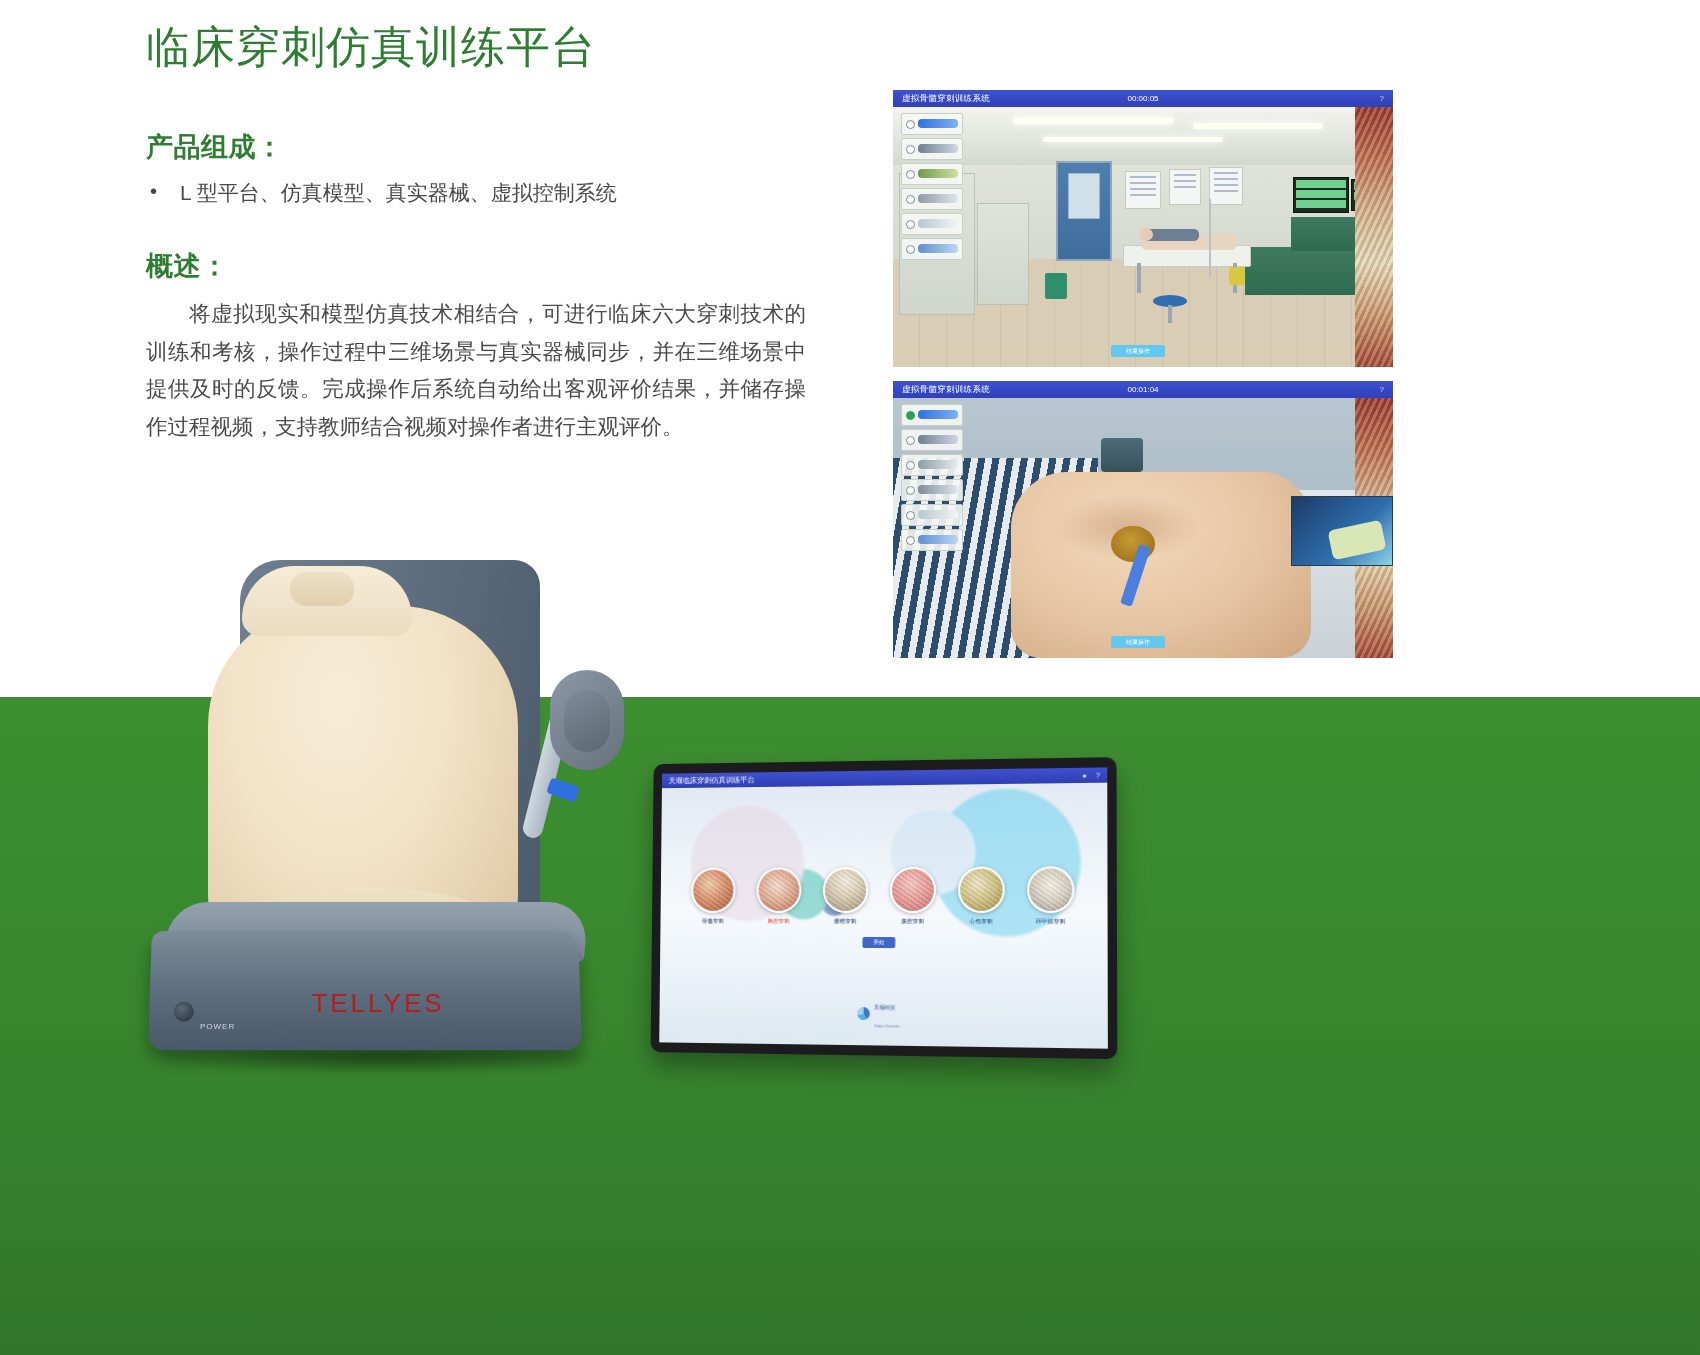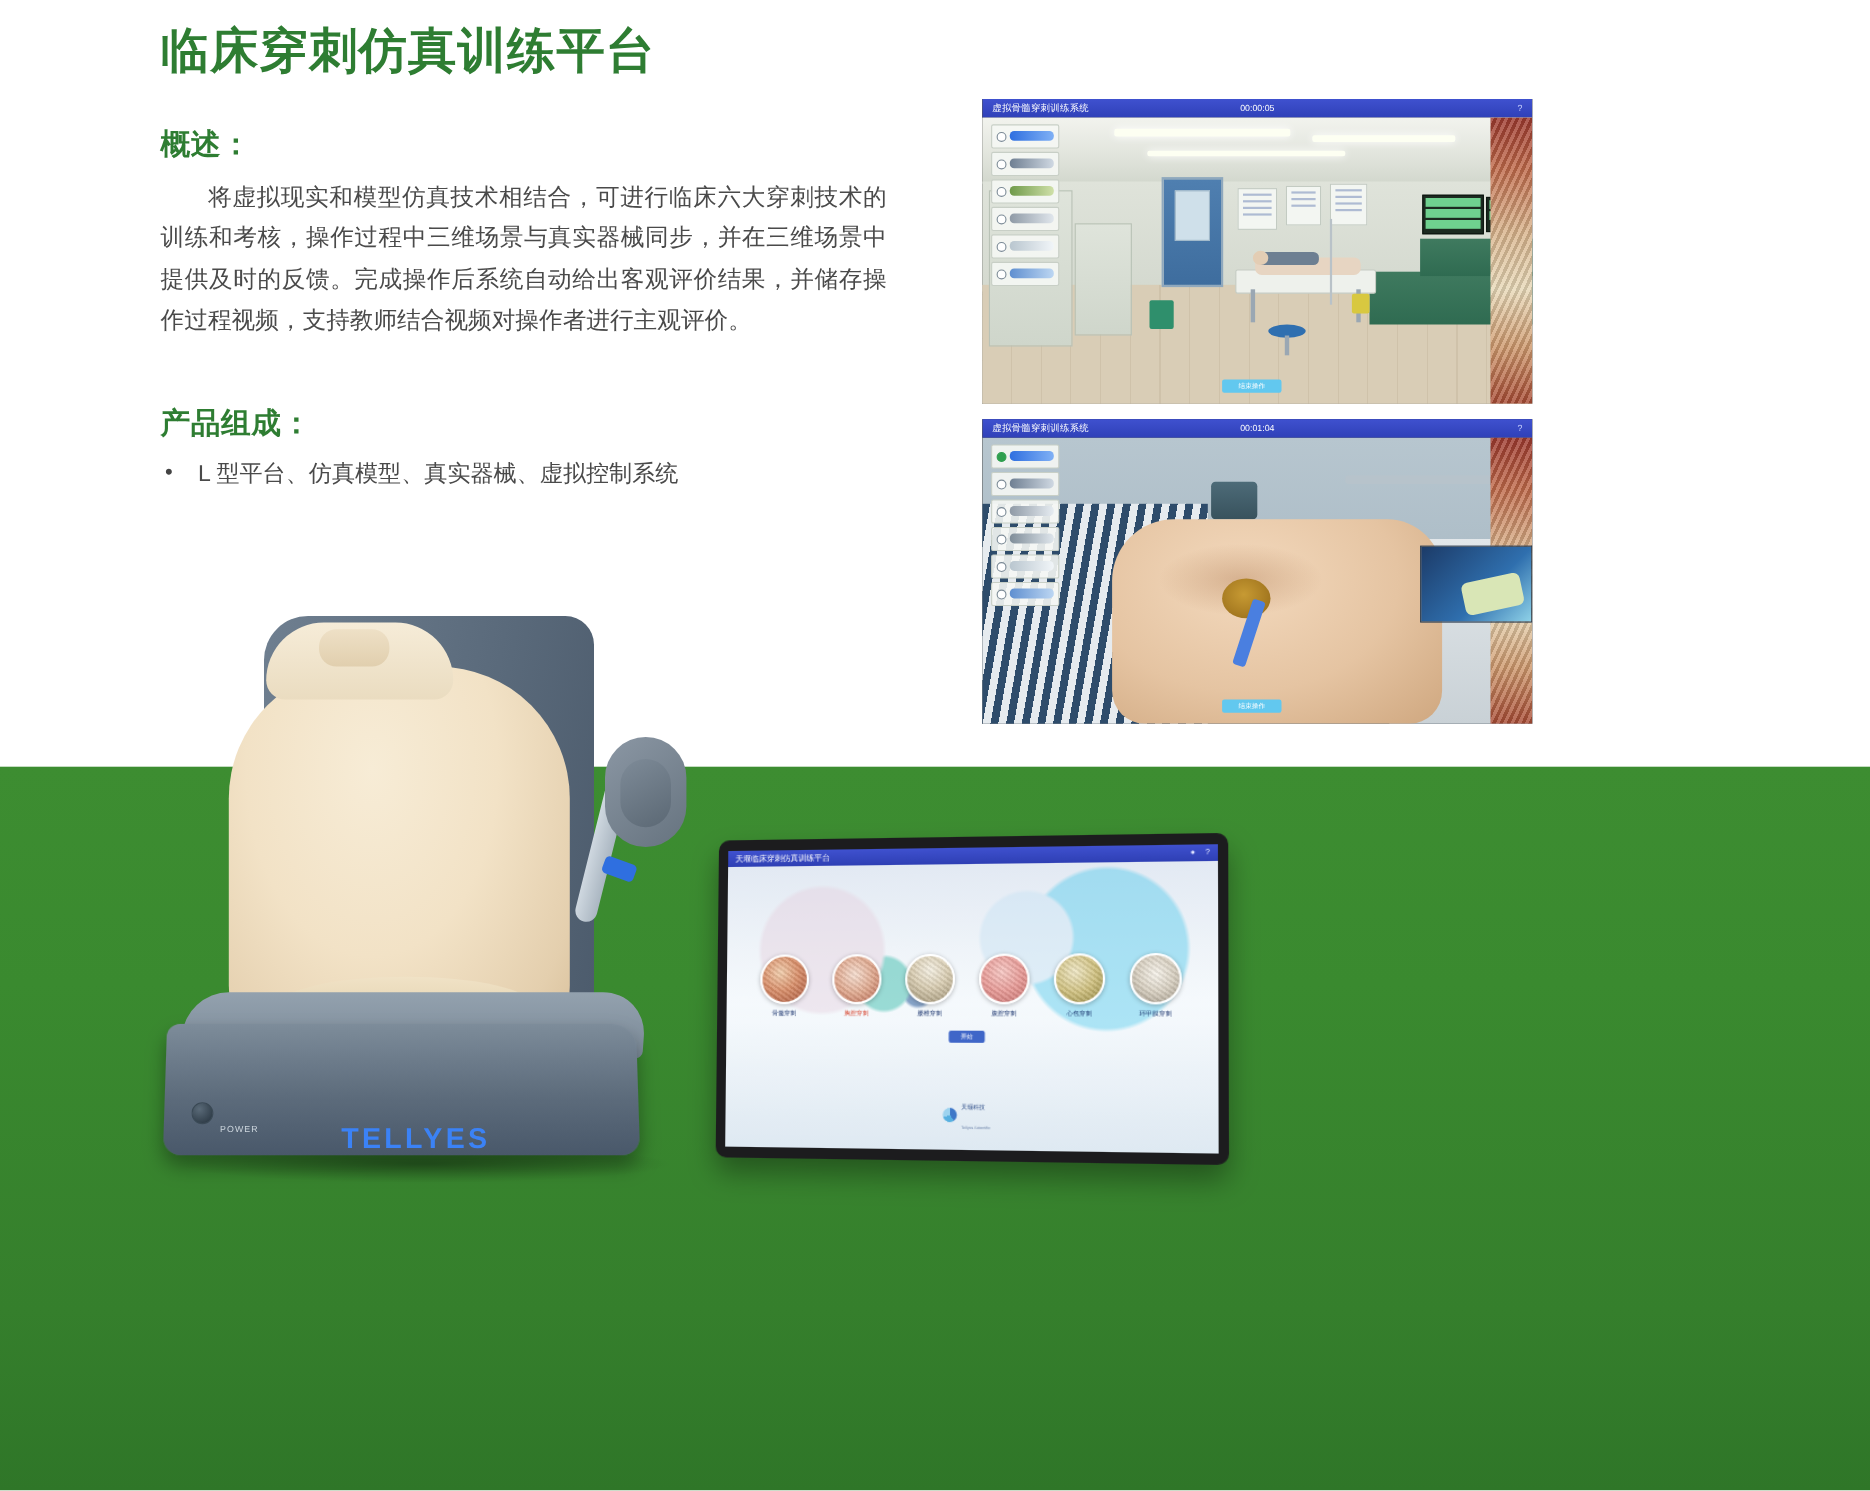--- a/index.html
+++ b/index.html
@@ -11,21 +11,21 @@
     position:relative;
   }
   
   .bg-white{position:absolute;left:0;top:0;width:1700px;height:700px;background:#ffffff;}
   .bg-green-grad{position:absolute;left:0;top:697px;width:1700px;height:658px;
     background:linear-gradient(180deg,#3d8d31 0%,#3a8a2f 30%,#357f2c 75%,#2f7628 100%);}
 
   
   .left-col{position:absolute;left:146px;top:22px;width:700px;}
   .doc-title{
-    color:#2e7d32;font-size:44px;font-weight:bold;letter-spacing:1px;
+    color:#2e7d32;font-size:44px;font-weight:normal;letter-spacing:1px;
     line-height:1.15;margin:0 0 14px 0;
   }
   .doc-subtitle{
     color:#333333;font-size:25px;font-weight:bold;letter-spacing:.5px;margin:0;
   }
   .section{margin-top:56px;}
   .section-heading{
     color:#2e7d32;font-size:27px;font-weight:bold;margin:0 0 12px 0;letter-spacing:.5px;
   }
   .bullet-row{display:flex;align-items:flex-start;margin:6px 0 0 4px;}
@@ -139,22 +139,22 @@
   .dev-ring{position:absolute;left:104px;top:358px;width:230px;height:52px;
     background:linear-gradient(180deg,#f0e2c6 0%,#dfcba6 100%);border-radius:50%;}
   .dev-arm{position:absolute;left:390px;top:150px;width:20px;height:160px;
     background:linear-gradient(90deg,#cfd8e0 0%,#aab6c1 100%);border-radius:10px;
     transform:rotate(14deg);}
   .dev-head{position:absolute;left:400px;top:140px;width:74px;height:100px;
     background:linear-gradient(140deg,#8b97a4 0%,#66737f 100%);border-radius:46px;}
   .dev-head-in{position:absolute;left:14px;top:20px;width:46px;height:62px;
     background:linear-gradient(150deg,#7e8b98 0%,#5b6874 100%);border-radius:36px;}
   .dev-connector{position:absolute;left:398px;top:252px;width:30px;height:16px;background:#2f6fe0;border-radius:4px;transform:rotate(20deg);}
-  .dev-brand{position:absolute;left:118px;top:490px;width:220px;text-align:center;
-    color:#3b82f6;font-size:26px;font-weight:bold;letter-spacing:3px;}
+  .dev-brand{position:absolute;left:118px;top:458px;width:220px;text-align:center;
+    color:#b91c1c;font-size:26px;font-weight:normal;letter-spacing:3px;}
   .dev-power{position:absolute;left:24px;top:462px;display:flex;align-items:center;gap:6px;}
   .pw-knob{width:18px;height:18px;border-radius:50%;
     background:radial-gradient(circle at 35% 30%,#5a6a78,#24313c);border:1px solid #3b4a56;}
   .pw-label{color:#cdd6de;font-size:8px;letter-spacing:1px;margin-top:30px;}
 
   
   .tablet{position:absolute;left:645px;top:760px;width:450px;height:275px;
     background:#1c1c1e;border-radius:10px;padding:10px 9px;
     box-shadow:0 14px 26px rgba(0,0,0,.35);
     transform:perspective(1200px) rotateY(-7deg) rotateX(2deg);}
@@ -205,31 +205,31 @@
 </head>
 <body>
 
 <div class="bg-white"></div>
 <div class="bg-green-grad"></div>
 
 <div class="left-col">
 
   <h1 class="doc-title">临床穿刺仿真训练平台</h1>
 
-  <div class="section overview-block">
-    <div class="section-heading">概述：</div>
-    <p class="overview-para">将虚拟现实和模型仿真技术相结合，可进行临床六大穿刺技术的训练和考核，操作过程中三维场景与真实器械同步，并在三维场景中提供及时的反馈。完成操作后系统自动给出客观评价结果，并储存操作过程视频，支持教师结合视频对操作者进行主观评价。</p>
-  </div>
-
   <div class="section">
     <div class="section-heading">产品组成：</div>
     <div class="bullet-row">
       <span class="bullet-dot">•</span>
       <span class="bullet-text">L 型平台、仿真模型、真实器械、虚拟控制系统</span>
     </div>
+  </div>
+
+  <div class="section overview-block">
+    <div class="section-heading">概述：</div>
+    <p class="overview-para">将虚拟现实和模型仿真技术相结合，可进行临床六大穿刺技术的训练和考核，操作过程中三维场景与真实器械同步，并在三维场景中提供及时的反馈。完成操作后系统自动给出客观评价结果，并储存操作过程视频，支持教师结合视频对操作者进行主观评价。</p>
   </div>
 
 </div>
 
 <div class="shot shot-1">
   <div class="shot-bar">
     <span class="shot-bar-title">虚拟骨髓穿刺训练系统</span>
     <span class="shot-bar-timer">00:00:05</span>
     <span class="shot-bar-help">?</span>
   </div>

